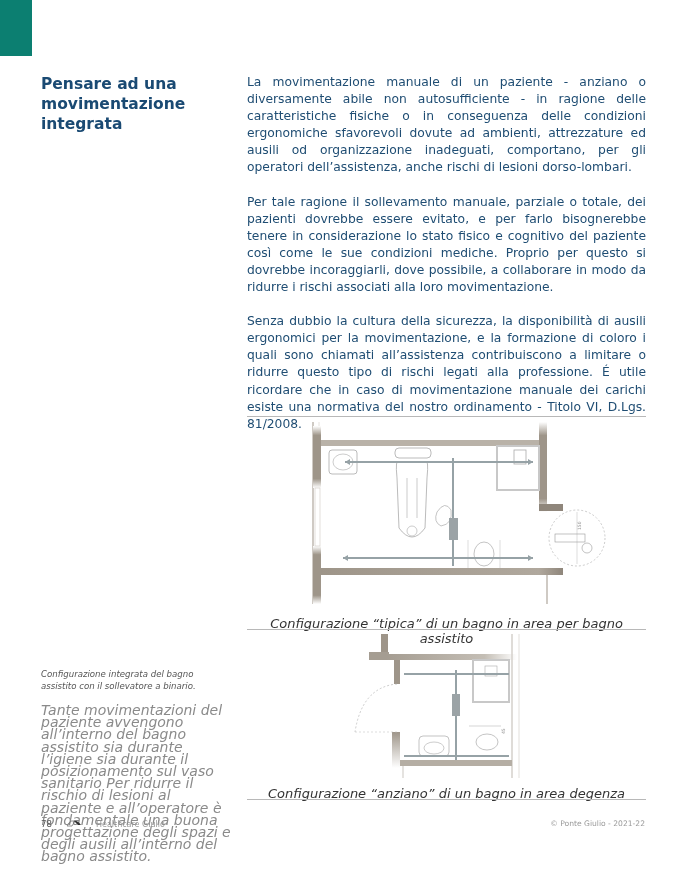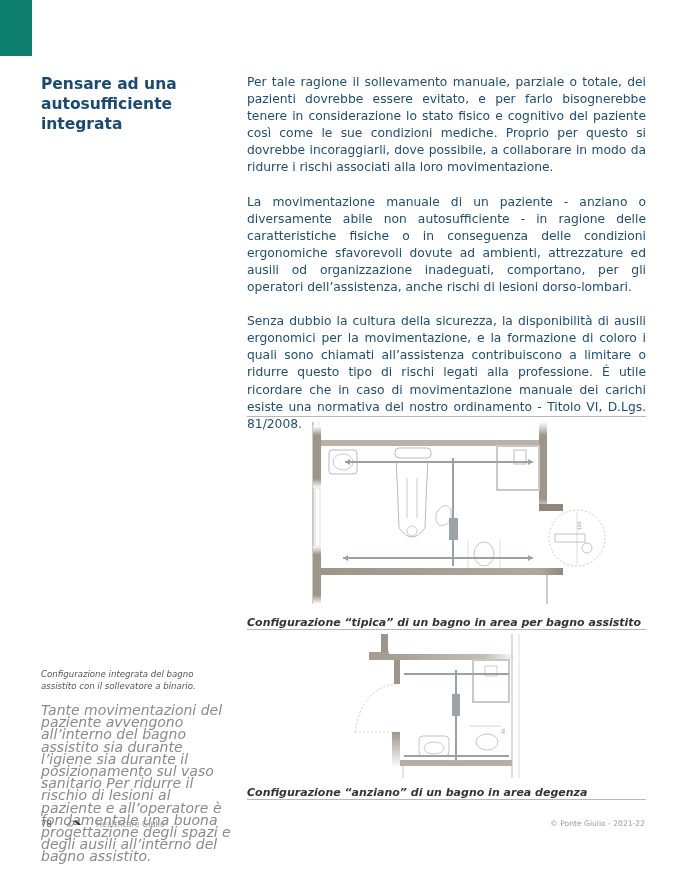--- a/index.html
+++ b/index.html
@@ -4,37 +4,37 @@
 <style>
   html, body { margin: 0; padding: 0; background: #ffffff; }
   body { width: 697px; height: 874px; position: relative; overflow: hidden; font-family: "Liberation Sans", sans-serif; }
   .accent-block { position: absolute; left: 0; top: 0; width: 32px; height: 56px; background: #0c7f71; }
   .heading { position: absolute; left: 41px; top: 74px; width: 190px; font-family: "DejaVu Sans", sans-serif; font-weight: bold; font-size: 15.5px; line-height: 20px; color: #1a4a73; margin: 0; }
   .body-text { position: absolute; left: 247px; top: 74px; width: 399px; font-family: "DejaVu Sans", sans-serif; font-size: 12.3px; line-height: 17.1px; color: #1f4d73; text-align: justify; }
   .body-text p { margin: 0 0 17px 0; hyphens: auto; }
   .rule { position: absolute; left: 247px; width: 399px; height: 1px; background: #b8b8b8; }
   .figure { position: absolute; left: 247px; width: 399px; }
   .figure svg { display: block; }
-  .caption { position: absolute; width: 399px; font-family: "DejaVu Sans", sans-serif; font-style: italic; font-size: 11px; color: #333; font-weight: bold; }
+  .caption { position: absolute; width: 399px; text-align: center; font-family: "DejaVu Sans", sans-serif; font-style: italic; font-size: 13px; color: #333; }
   .side-title { position: absolute; left: 41px; top: 668px; width: 190px; font-family: "DejaVu Sans", sans-serif; font-style: italic; font-size: 8.6px; line-height: 12.4px; color: #555; margin: 0; }
   .side-body { position: absolute; left: 41px; top: 704px; width: 192px; font-family: "DejaVu Sans", sans-serif; font-style: italic; font-size: 14px; line-height: 12.2px; color: #8a8a8a; margin: 0; }
   .footer-left { position: absolute; left: 41px; top: 819px; font-family: "DejaVu Sans", sans-serif; font-size: 8px; color: #999; display: flex; align-items: center; gap: 14px; }
   .page-num { color: #555; font-size: 8.6px; }
   .footer-right { position: absolute; right: 52px; top: 819px; font-family: "DejaVu Sans", sans-serif; font-size: 7.6px; color: #999; margin-left: 44px; }
 </style>
 </head>
 <body>
 
 <div class="accent-block"></div>
 
-<h1 class="heading">Pensare ad una autosufficiente integrata</h1>
+<h1 class="heading">Pensare ad una movimentazione integrata</h1>
 
 <div class="body-text">
+  <p>La movimentazione manuale di un paziente - anziano o diversamente abile non autosufficiente -  in ragione delle caratteristiche fisiche o in conseguenza delle condizioni ergonomiche sfavorevoli dovute ad ambienti, attrezzature ed ausili od organizzazione inadeguati, comportano, per gli operatori dell’assistenza, anche rischi di lesioni dorso-lombari.</p>
   <p>Per tale ragione il sollevamento manuale, parziale o totale, dei pazienti dovrebbe essere evitato, e per farlo bisognerebbe tenere in considerazione lo stato fisico e cognitivo del paziente così come le sue condizioni mediche. Proprio per questo si dovrebbe incoraggiarli, dove possibile, a collaborare in modo da ridurre i rischi associati alla loro movimentazione.</p>
-  <p>La movimentazione manuale di un paziente - anziano o diversamente abile non autosufficiente -  in ragione delle caratteristiche fisiche o in conseguenza delle condizioni ergonomiche sfavorevoli dovute ad ambienti, attrezzature ed ausili od organizzazione inadeguati, comportano, per gli operatori dell’assistenza, anche rischi di lesioni dorso-lombari.</p>
   <p>Senza dubbio la cultura della sicurezza, la disponibilità di ausili ergonomici per la movimentazione, e la formazione di coloro i quali sono chiamati all’assistenza contribuiscono a limitare o ridurre questo tipo di rischi legati alla professione. É utile ricordare che in caso di movimentazione manuale dei carichi esiste una normativa del nostro ordinamento - Titolo VI, D.Lgs. 81/2008.</p>
 </div>
 
 <div class="rule" style="top:416px;"></div>
 
 <div class="figure" style="top:418px; height:196px;">
   <svg width="399" height="196" viewBox="0 0 399 196">
     <defs>
       <linearGradient id="wallV" x1="0" y1="0" x2="0" y2="1">
         <stop offset="0" stop-color="#ffffff"></stop>

